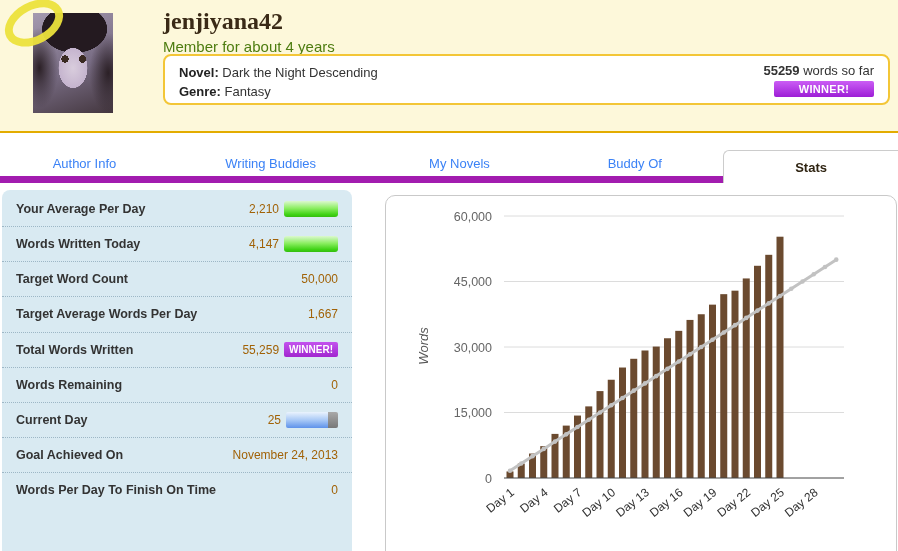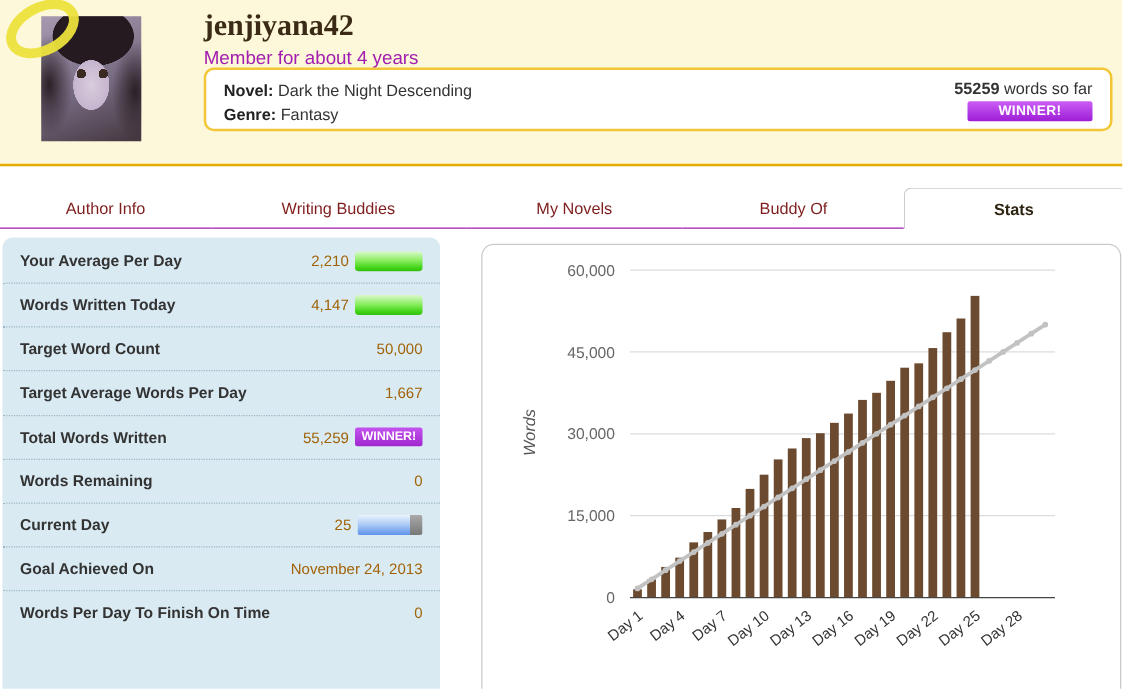--- a/index.html
+++ b/index.html
@@ -16,38 +16,38 @@
       radial-gradient(circle 5px at 62% 46%, #3a2a22 0%, #3a2a22 75%, rgba(58,42,34,0) 76%),
       radial-gradient(ellipse 26px 36px at 50% 55%, #d9cddd 0%, #c5b4ce 55%, rgba(197,180,206,0) 56%),
       radial-gradient(ellipse 52px 38px at 52% 16%, #241a20 0%, #241a20 62%, rgba(36,26,32,0) 63%),
       radial-gradient(ellipse 26px 56px at 8% 55%, #2b2026 0%, rgba(43,32,38,0) 72%),
       radial-gradient(ellipse 26px 56px at 94% 60%, #2b2026 0%, rgba(43,32,38,0) 72%),
       linear-gradient(160deg, #a59ab0 0%, #776b82 55%, #43363e 100%); }
   .halo { position:absolute; left:-30px; top:-11px; width:62px; height:42px;
     border:8px solid #ece23c; border-radius:50%; transform:rotate(-28deg); opacity:.95; }
   .user-block { position:absolute; left:163px; top:8px; }
   .username { font-family:"Liberation Serif", serif; font-weight:bold; font-size:24px; color:#3a2a16; }
-  .member-since { font-size:15px; color:#a21caf; margin-top:3px; }
+  .member-since { font-size:15px; color:#4d7c0f; margin-top:3px; }
   .novel-card { position:absolute; left:163px; top:54px; width:727px; height:51px;
     background:#fff; border:2px solid #f3c637; border-radius:8px; padding:7px 14px;
     display:flex; justify-content:space-between; }
   .novel-lines { font-size:13px; color:#333; line-height:19px; }
   .novel-lines b { color:#222; }
   .words-block { display:flex; flex-direction:column; align-items:flex-end; }
   .words-line { font-size:13px; color:#333;text-align:center; }
   .words-line b { font-weight:bold; }
   .winner-badge { margin-top:3px; width:100px; height:16px; line-height:16px; text-align:center;
     border-radius:2px; background:linear-gradient(#cb5df5, #9d1ed6);
     color:#fff; font-size:11px; font-weight:bold; letter-spacing:.3px; }
 
   
   .tab-bar { position:absolute; left:0; top:135px; width:898px; height:48px;
     display:flex; align-items:flex-end; background:#fff; }
   .tab { height:33px; display:flex; align-items:center; justify-content:center;
-    font-size:13px; color:#7f1d1d; border-bottom:1px solid #a21caf; cursor:pointer; }
+    font-size:13px; color:#3b82f6; border-bottom:7px solid #a21caf; cursor:pointer; }
   .tab.active { background:#fff; border:1px solid #ccc; border-bottom:none; border-right:none;
     border-top-left-radius:6px; color:#2f2412; font-weight:bold; }
 
   
   .stats-panel { position:absolute; left:2px; top:190px; width:350px; height:370px;
     background:#d9eaf2; border-radius:8px; padding:2px 0; }
   .stat-row { display:flex; justify-content:space-between; align-items:center;
     padding:8px 14px; border-bottom:1px dotted #9db7c6; }
   .stat-row:last-child { border-bottom:none; }
   .stat-label { font-size:12.5px; font-weight:bold; color:#333; max-width:205px; line-height:1.45; }

